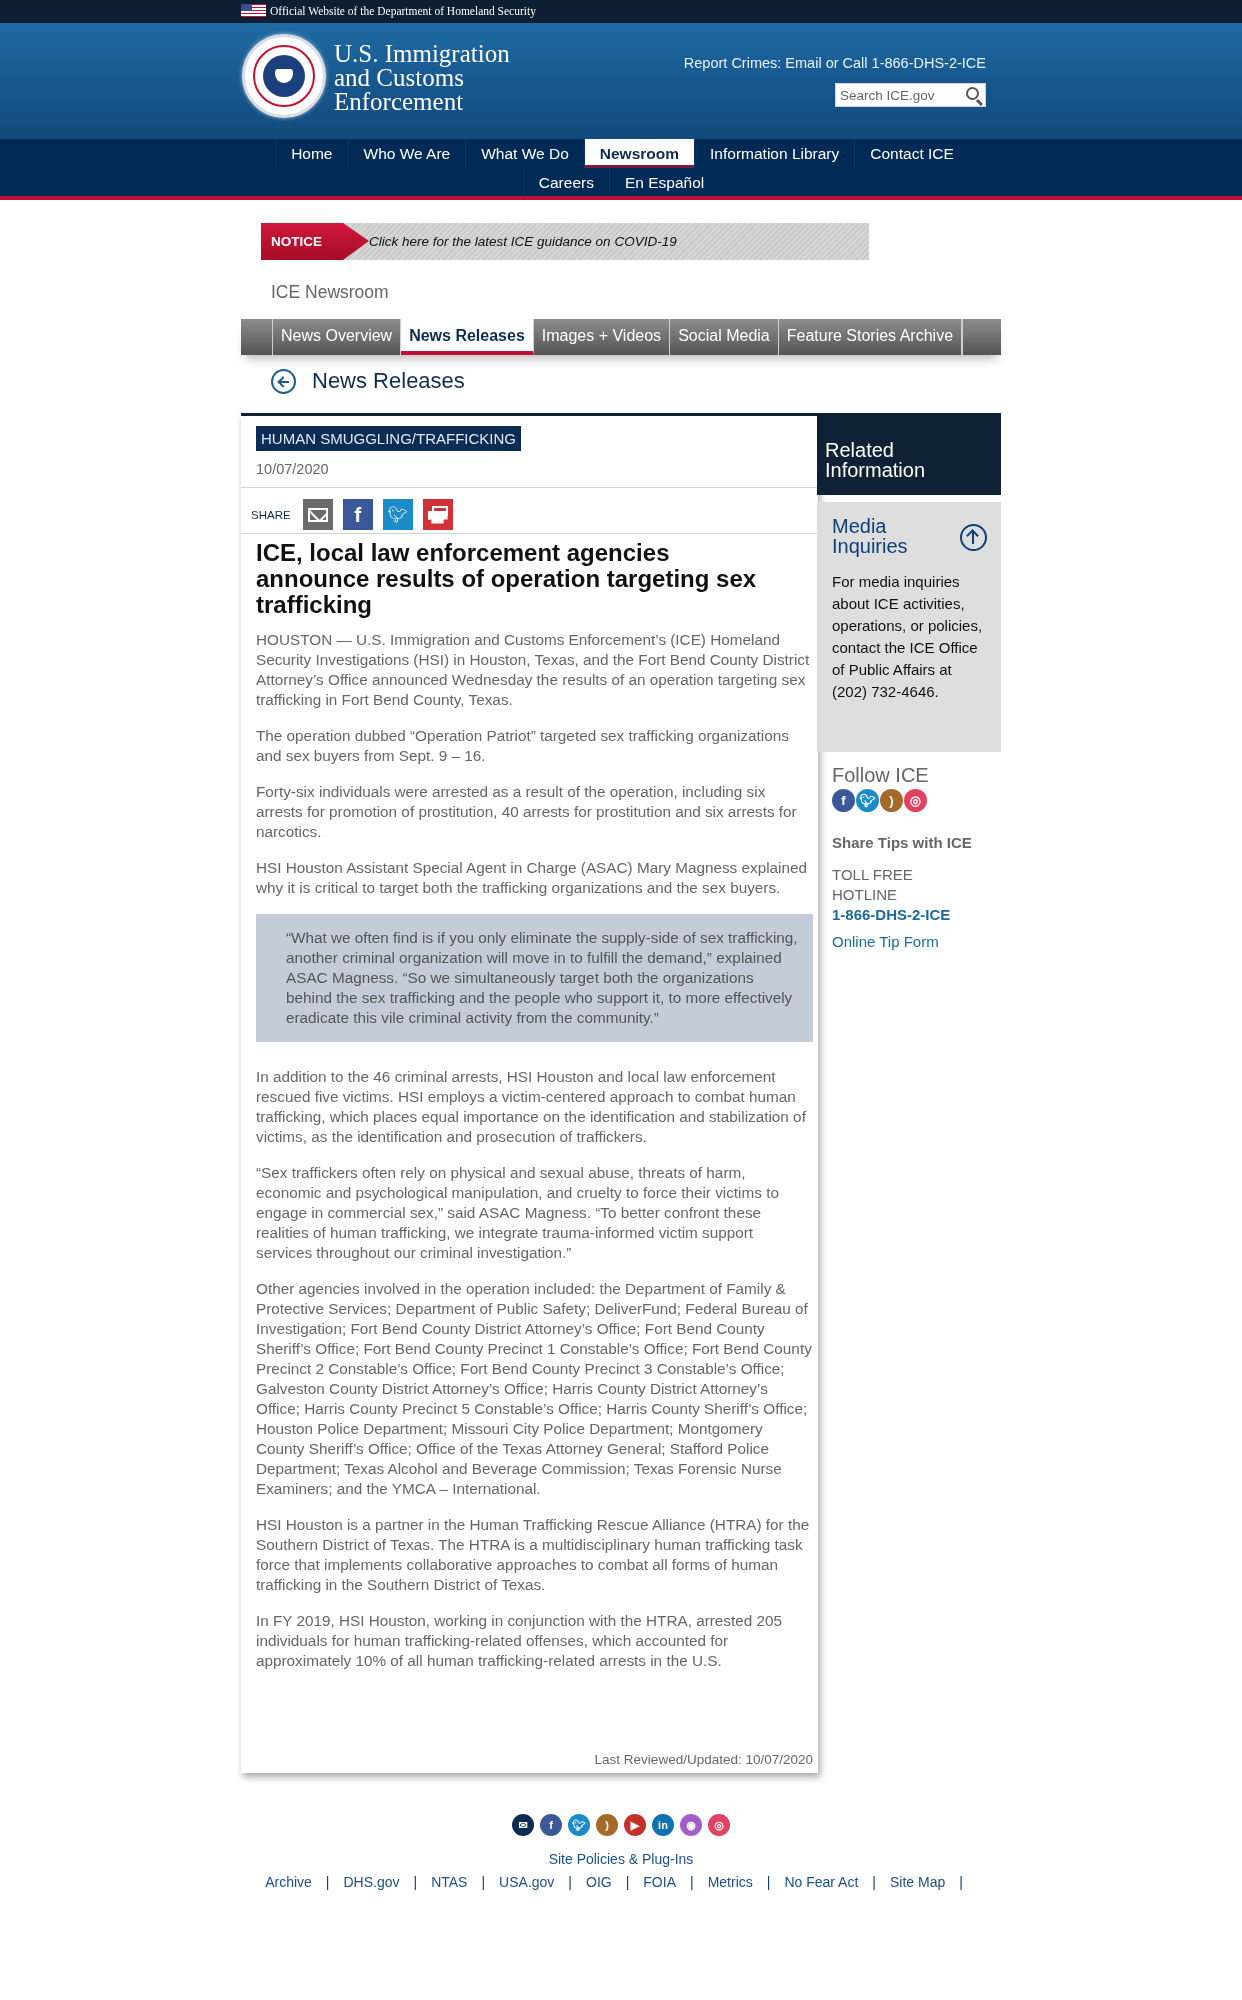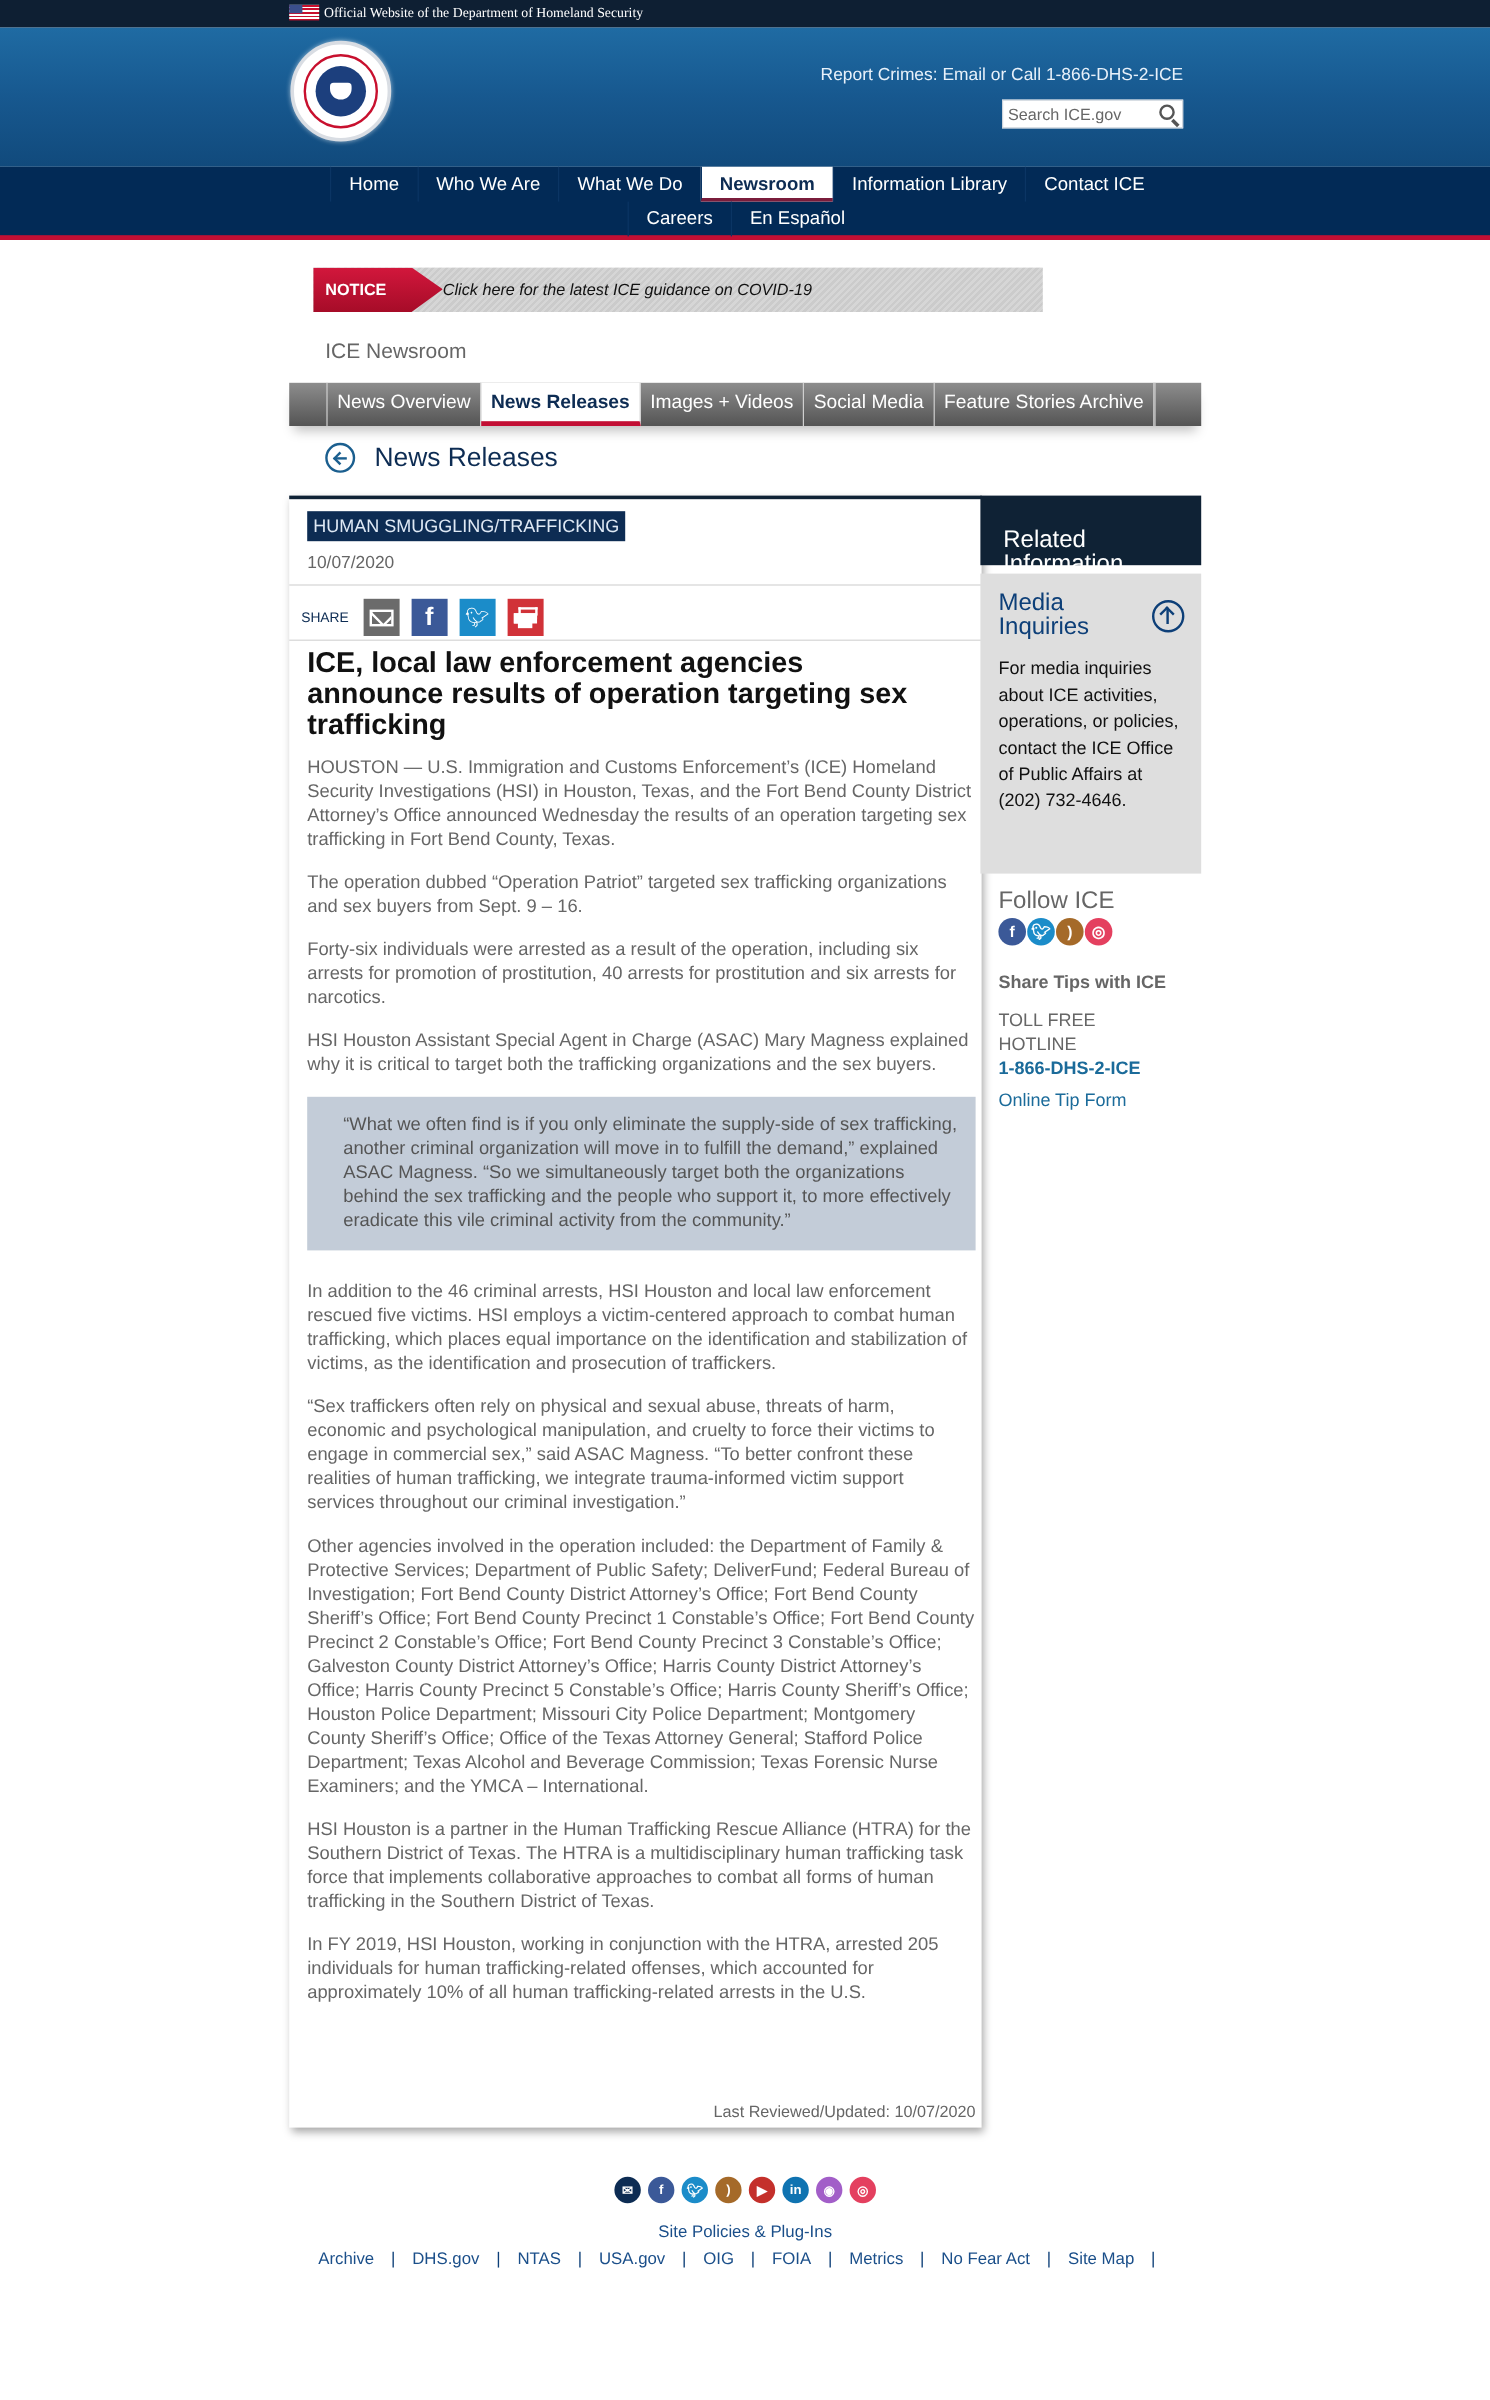--- a/index.html
+++ b/index.html
@@ -90,21 +90,21 @@
   .article .hr2 { position: absolute; left: 0; top: 117px; width: 100%; border-top: 1px solid #d5d5d5; }
   .article h2 { position: absolute; left: 15px; top: 124px; width: 520px; font-size: 24px; line-height: 26px; color: #111; font-weight: bold; }
   .body { position: absolute; left: 15px; top: 214px; width: 557px; font-size: 15.3px; line-height: 20px; color: #666; }
   .body p { margin-bottom: 16px; }
   .body blockquote { background: #c3ccd8; color: #555; padding: 14px 15px 14px 30px; margin: 0 0 25px; }
   .body blockquote.spaced { margin-top: 0; }
   .updated { position: absolute; right: 5px; bottom: 6px; font-size: 13.5px; color: #666; }
 
   
   .sidebar { position: absolute; left: 817px; top: 413px; width: 184px; }
-  .rel-head { height: 58px; background: #0f2235; color: #fff; font-size: 20px; line-height: 20px; padding: 27px 19px 0; }
+  .rel-head { height: 82px; background: #0f2235; color: #fff; font-size: 20px; line-height: 20px; padding: 27px 8px 0; }
   .media { margin-top: 7px; height: 250px; background: #dedede; padding: 14px 15px 0; position: relative; }
   .media h3 { font-weight: normal; font-size: 20px; line-height: 20px; color: #0d3f78; }
   .up-icon { position: absolute; right: 14px; top: 22px; width: 27px; height: 27px; border: 2.5px solid #0d3f78; border-radius: 50%; }
   .up-icon::before { content: ""; position: absolute; left: 9.5px; top: 5px; width: 2.5px; height: 13px; background: #0d3f78; }
   .up-icon::after { content: ""; position: absolute; left: 6px; top: 5px; width: 7px; height: 7px; border-left: 2.5px solid #0d3f78; border-top: 2.5px solid #0d3f78; transform: rotate(45deg); }
   .media p { margin-top: 15px; font-size: 15px; line-height: 22px; color: #111; }
   .follow { padding: 12px 15px 0; }
   .follow .lbl { font-size: 20px; color: #666; }
   .social-row { display: flex; gap: 1px; margin-top: 2px; }
   .sc { width: 23px; height: 23px; border-radius: 50%; display: flex; align-items: center; justify-content: center; color: #fff; font-size: 13px; font-weight: bold; }
@@ -130,20 +130,25 @@
     <span class="flag"></span>
     <span class="txt">Official Website of the Department of Homeland Security</span>
   </div>
 </div>
 
 <div class="header">
   <div class="seal">
     <div class="ring"></div>
     <div class="core"></div>
   </div>
+  <div class="brand">
+    <div>U.S. Immigration</div>
+    <div>and Customs</div>
+    <div>Enforcement</div>
+  </div>
   <a class="report">Report Crimes: Email or Call 1-866-DHS-2-ICE</a>
   <div class="search">
     <input type="text" placeholder="Search ICE.gov" style="">
     <span class="mag"></span>
   </div>
 </div>
 
 <div class="nav">
   <div class="row row1" id="nav-row1">
       <a>Home</a>

